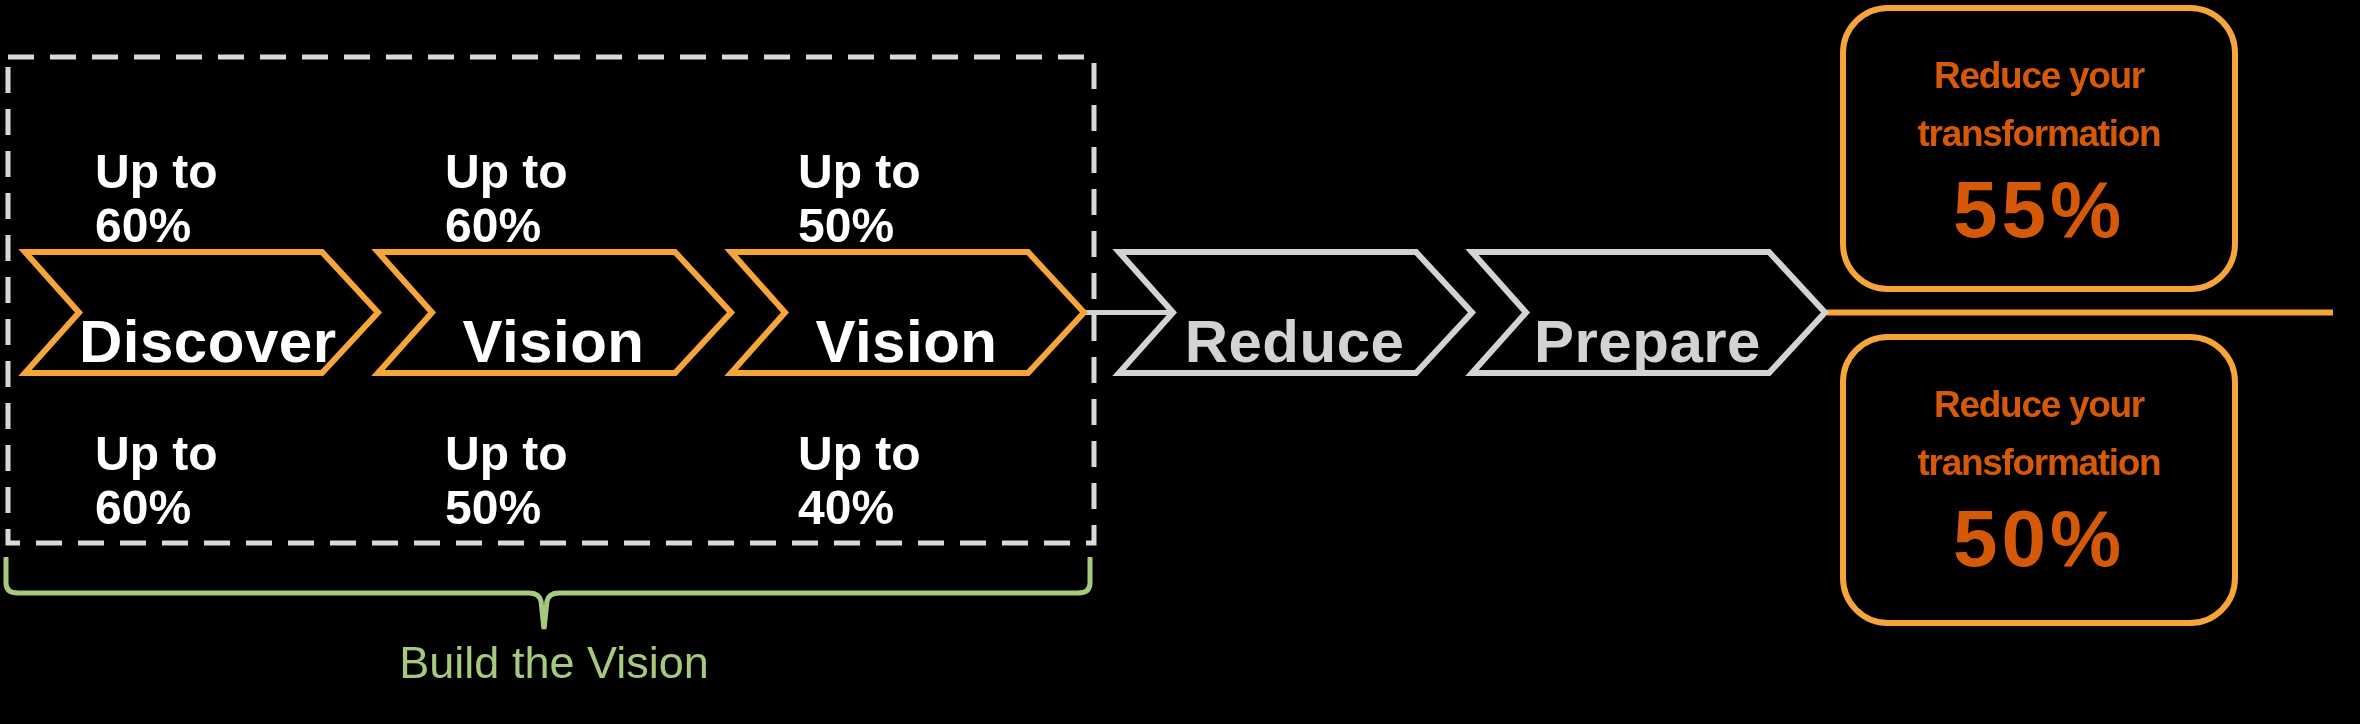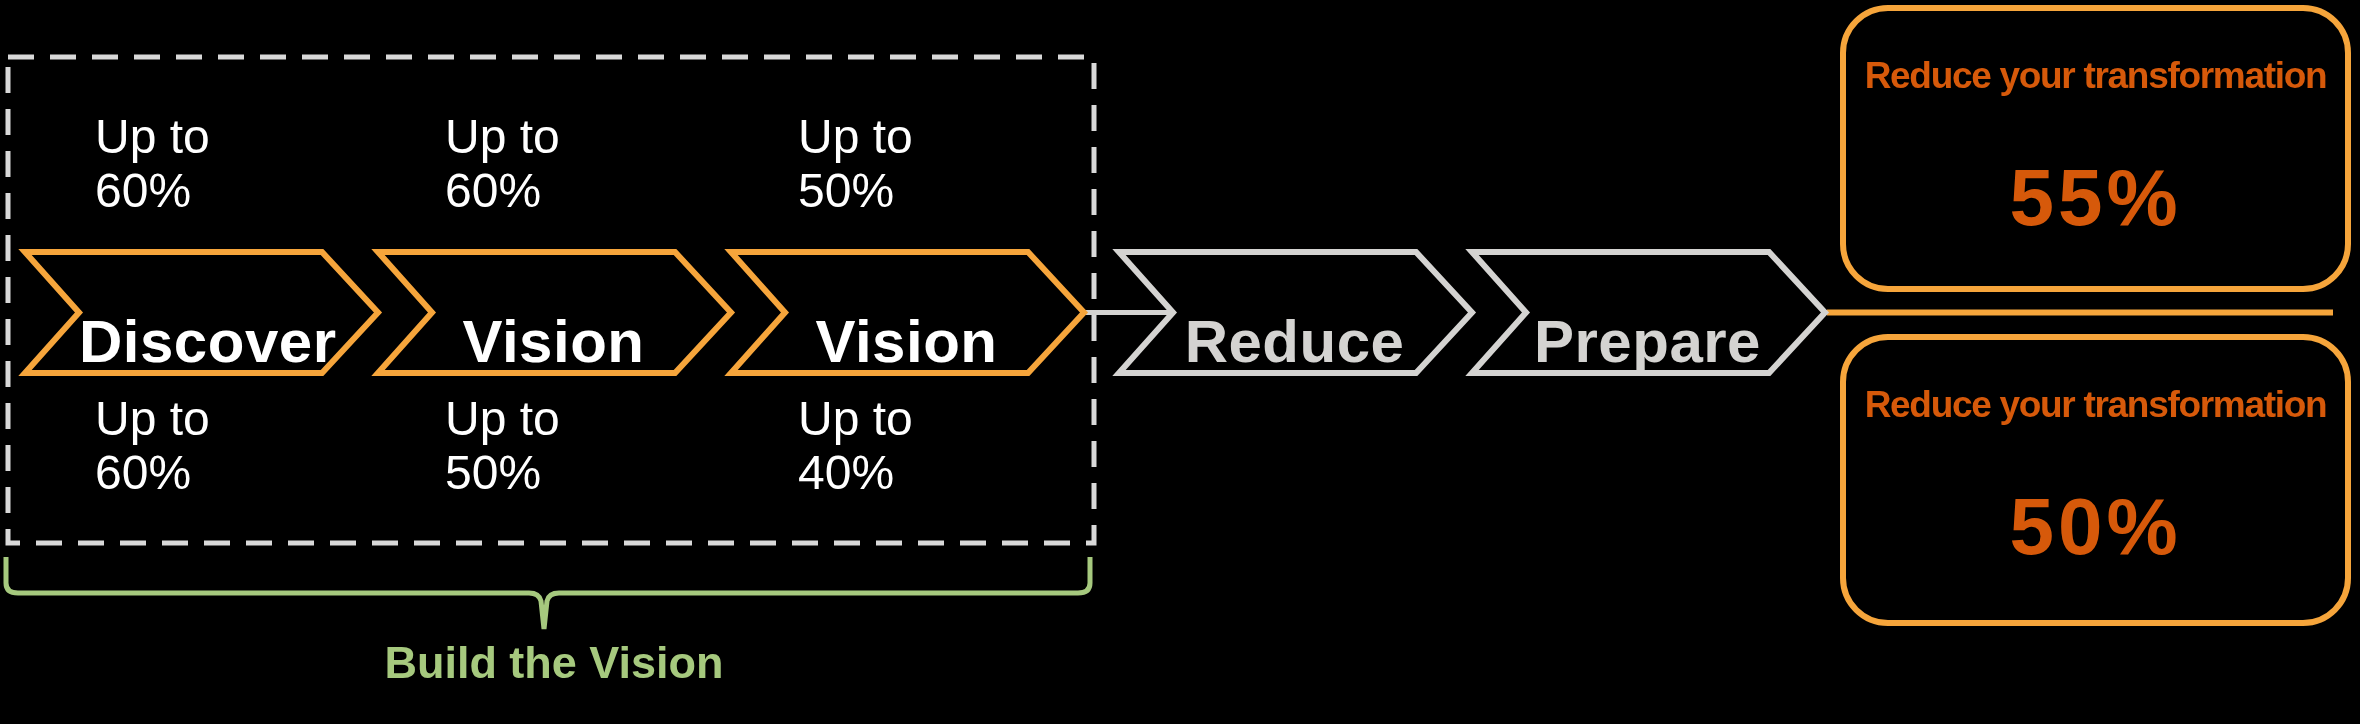--- a/index.html
+++ b/index.html
@@ -13,45 +13,45 @@
   }
   *{margin:0;padding:0;box-sizing:border-box;}
   html,body{background:var(--background);}
   body{
     width:2360px;height:724px;position:relative;overflow:hidden;
     font-family:"Liberation Sans","DejaVu Sans",sans-serif;
   }
   .layer{position:absolute;left:0;top:0;}
   svg{display:block;}
   .note{
-    position:absolute;color:var(--white);font-weight:normal;
-    font-size:48px;line-height:54px;white-space:pre-line;width:320px;
+    position:absolute;color:var(--white);font-weight:bold;
+    font-size:48px;line-height:54px;white-space:pre-line;width:320px;margin-top:35px;
   }
   .stage-label{
     position:absolute;top:285px;height:54px;width:243px;
     text-align:center;font-weight:bold;font-size:60px;line-height:54px;
     color:var(--white);letter-spacing:0.5px;margin-top:30px;
   }
   .stage-label.gray{color:var(--gray);}
   .vision-label{
     position:absolute;left:294px;top:636px;width:520px;text-align:center;
-    color:var(--green);font-size:45px;line-height:54px;font-weight:bold;
+    color:var(--green);font-size:45px;line-height:54px;font-weight:normal;
   }
   .callout{
-    position:absolute;left:1840px;width:511px;
+    position:absolute;left:1840px;width:398px;
     border:6px solid var(--orange);border-radius:48px;
     background:transparent;text-align:center;padding-top:36px;
   }
   .callout-line{
     color:var(--dark-orange);font-weight:bold;font-size:37px;
     line-height:58px;letter-spacing:-1.3px;
   }
   .callout-value{
     color:var(--dark-orange);font-weight:bold;font-size:80px;
-    line-height:94px;letter-spacing:4px;margin-top:46px;
+    line-height:94px;letter-spacing:4px;
   }
 </style>
 </head>
 <body>
 
 <svg class="layer" width="2360" height="724" viewBox="0 0 2360 724">
 
   <rect x="8" y="57" width="1086" height="486" fill="none" style="stroke:var(--dashed-border)" stroke-width="5" stroke-dasharray="26 16"></rect>
 
   <path d="M6,557 L6,583 Q6,593 18,593 L529,593 Q539,593 541,601 L544,629 L547,601 Q549,593 559,593 L1078,593 Q1090,593 1090,583 L1090,557" fill="none" style="stroke:var(--green)" stroke-width="5"></path>

